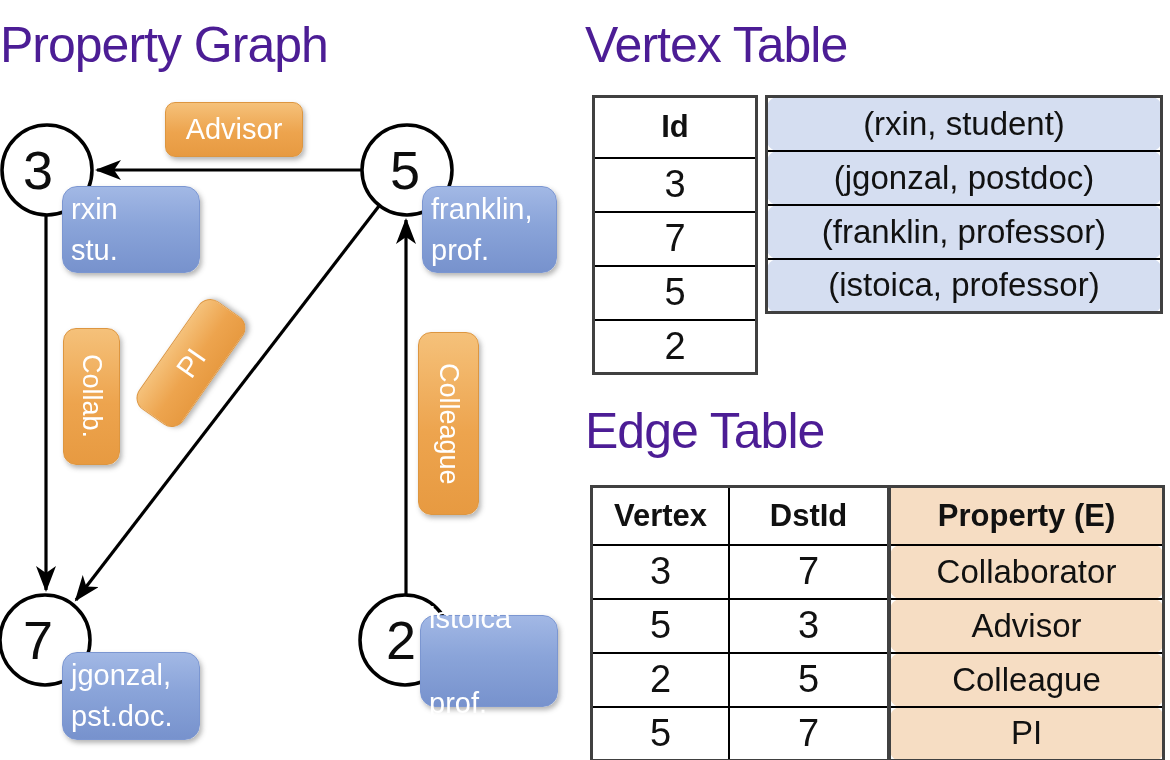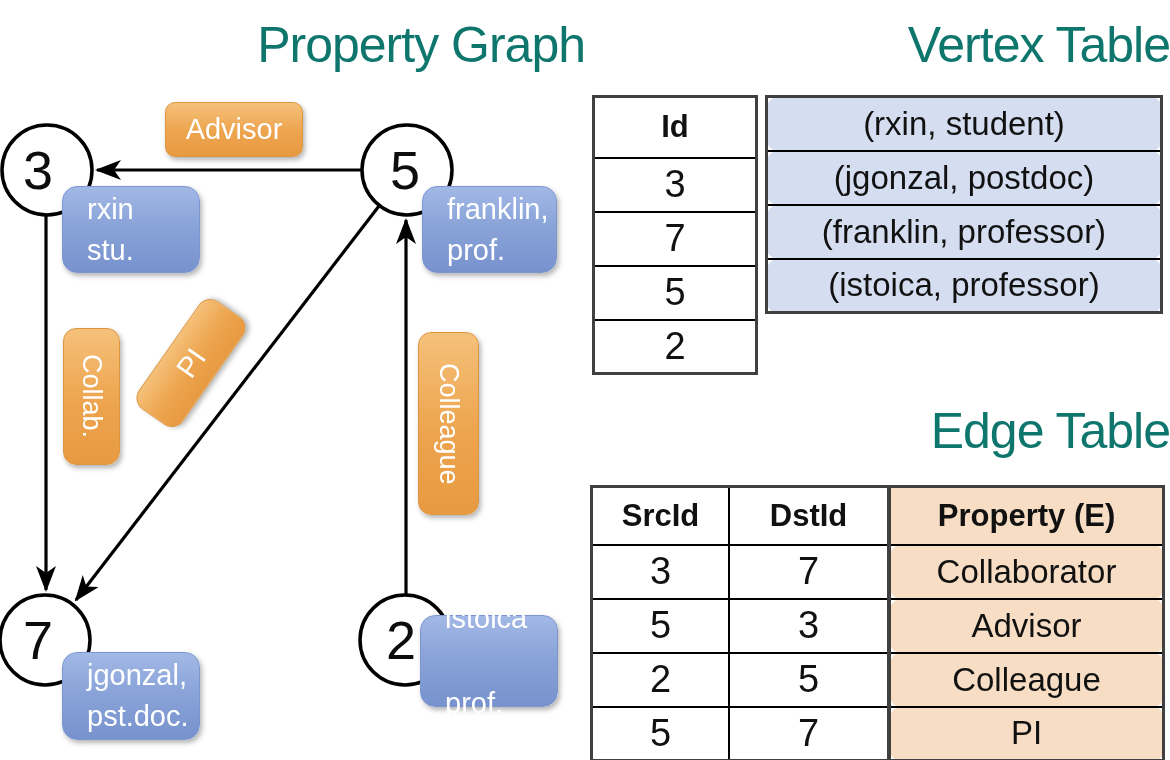--- a/index.html
+++ b/index.html
@@ -1,22 +1,22 @@
 <!DOCTYPE html>
 <html><head>
 <meta charset="utf-8">
 <style>
   html,body { margin:0; padding:0; background:#ffffff; }
   .stage {
     position:relative; width:1170px; height:760px; background:#ffffff;
     font-family:"Liberation Sans", sans-serif; overflow:hidden; color:#111;
   }
   .title {
-    position:absolute; text-align:right; font-size:50px; font-weight:400;
-    letter-spacing:-1px; color:#0f766e; white-space:nowrap;
+    position:absolute; text-align:left; font-size:50px; font-weight:400;
+    letter-spacing:-1px; color:#4c1d95; white-space:nowrap;
   }
   .pg-title { left:0;   top:16px; width:585px; }
   .vt-title { left:585px; top:16px; width:585px; }
   .et-title { left:585px; top:402px; width:585px; }
 
   .graph-svg { position:absolute; left:0; top:0; }
   .graph-svg circle { fill:#ffffff; stroke:#000000; stroke-width:3.5px; }
   .graph-svg line   { stroke:#000000; stroke-width:3.2px; }
   .graph-svg text   { font-family:"Liberation Sans", sans-serif; font-size:54px; fill:#0d0d0d; }
 
@@ -29,21 +29,21 @@
   .edge-label.vert { writing-mode:vertical-rl; border-radius:13px; font-size:27px; }
   .lbl-advisor   { left:165px; top:102px; width:136px; height:53px; }
   .lbl-collab    { left:63px;  top:328px; width:55px;  height:135px; }
   .lbl-pi        { left:125px; top:336px; width:130px; height:52px; transform:rotate(-55deg); border-radius:14px; }
   .lbl-colleague { left:418px; top:332px; width:59px;  height:181px; }
 
   .vertex-label {
     position:absolute; display:flex; flex-direction:column; justify-content:center;
     background:linear-gradient(180deg,#a2b8e5 0%,#8aa4d9 45%,#7792cd 100%);
     border:1.5px solid #7b96d1; border-radius:15px; color:#ffffff;
-    font-size:29px; line-height:41px; padding-left:24px; box-sizing:border-box;
+    font-size:29px; line-height:41px; padding-left:8px; box-sizing:border-box;
     box-shadow:2px 3px 5px rgba(90,90,90,0.45);
   }
   .lbl-rxin     { left:62px;  top:186px; width:138px; height:87px; }
   .lbl-franklin { left:422px; top:186px; width:135px; height:87px; }
   .lbl-jgonzal  { left:62px;  top:652px; width:138px; height:88px; }
   .lbl-istoica  { left:420px; top:615px; width:138px; height:92px;gap:44px; }
 
   table.tbl {
     position:absolute; border-collapse:collapse; table-layout:fixed;
     background:#ffffff;
@@ -157,21 +157,21 @@
         </tr>
     <tr class="row">
           <td class="prop">(istoica, professor)</td>
         </tr>
   </tbody>
     </table>
 
   <table class="tbl et-ids">
     <tbody>
         <tr class="hdr">
-      <th class="et-col-src">SrcId</th>
+      <th class="et-col-src">Vertex</th>
       <th class="et-col-dst">DstId</th>
     </tr>
     <tr class="row">
       <td class="num">3</td>
       <td class="num">7</td>
     </tr>
     <tr class="row">
       <td class="num">5</td>
       <td class="num">3</td>
     </tr>

